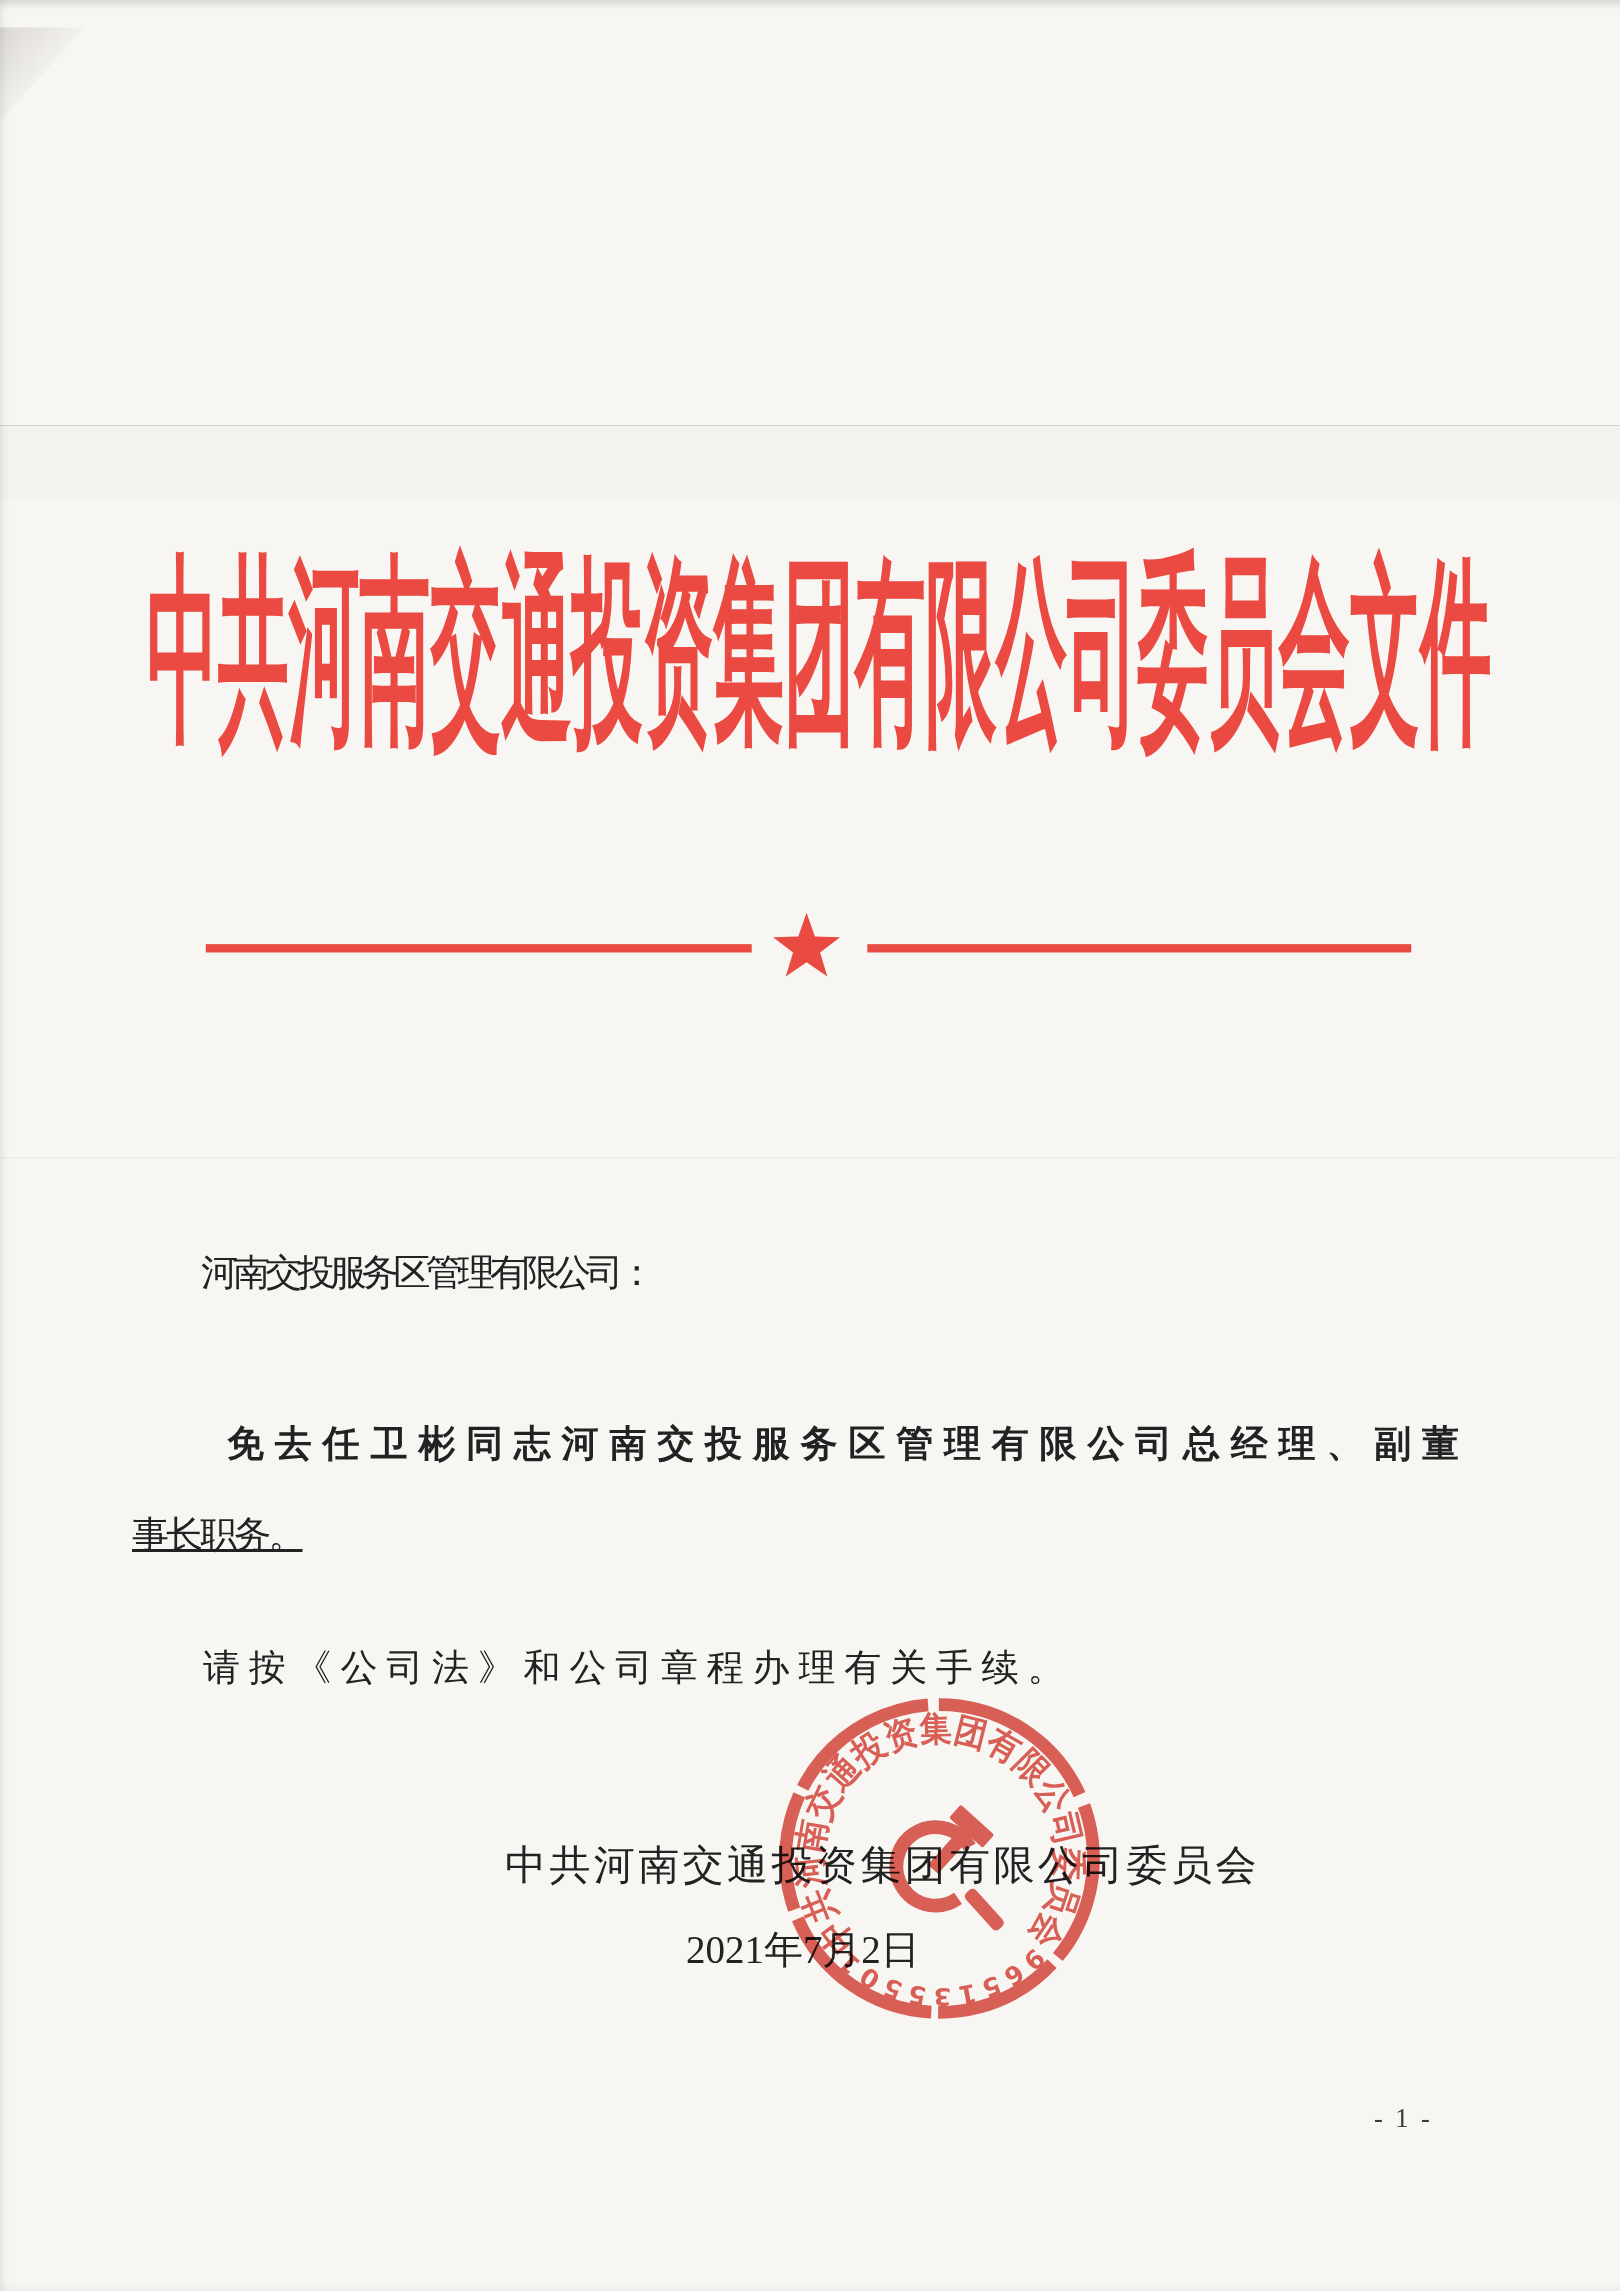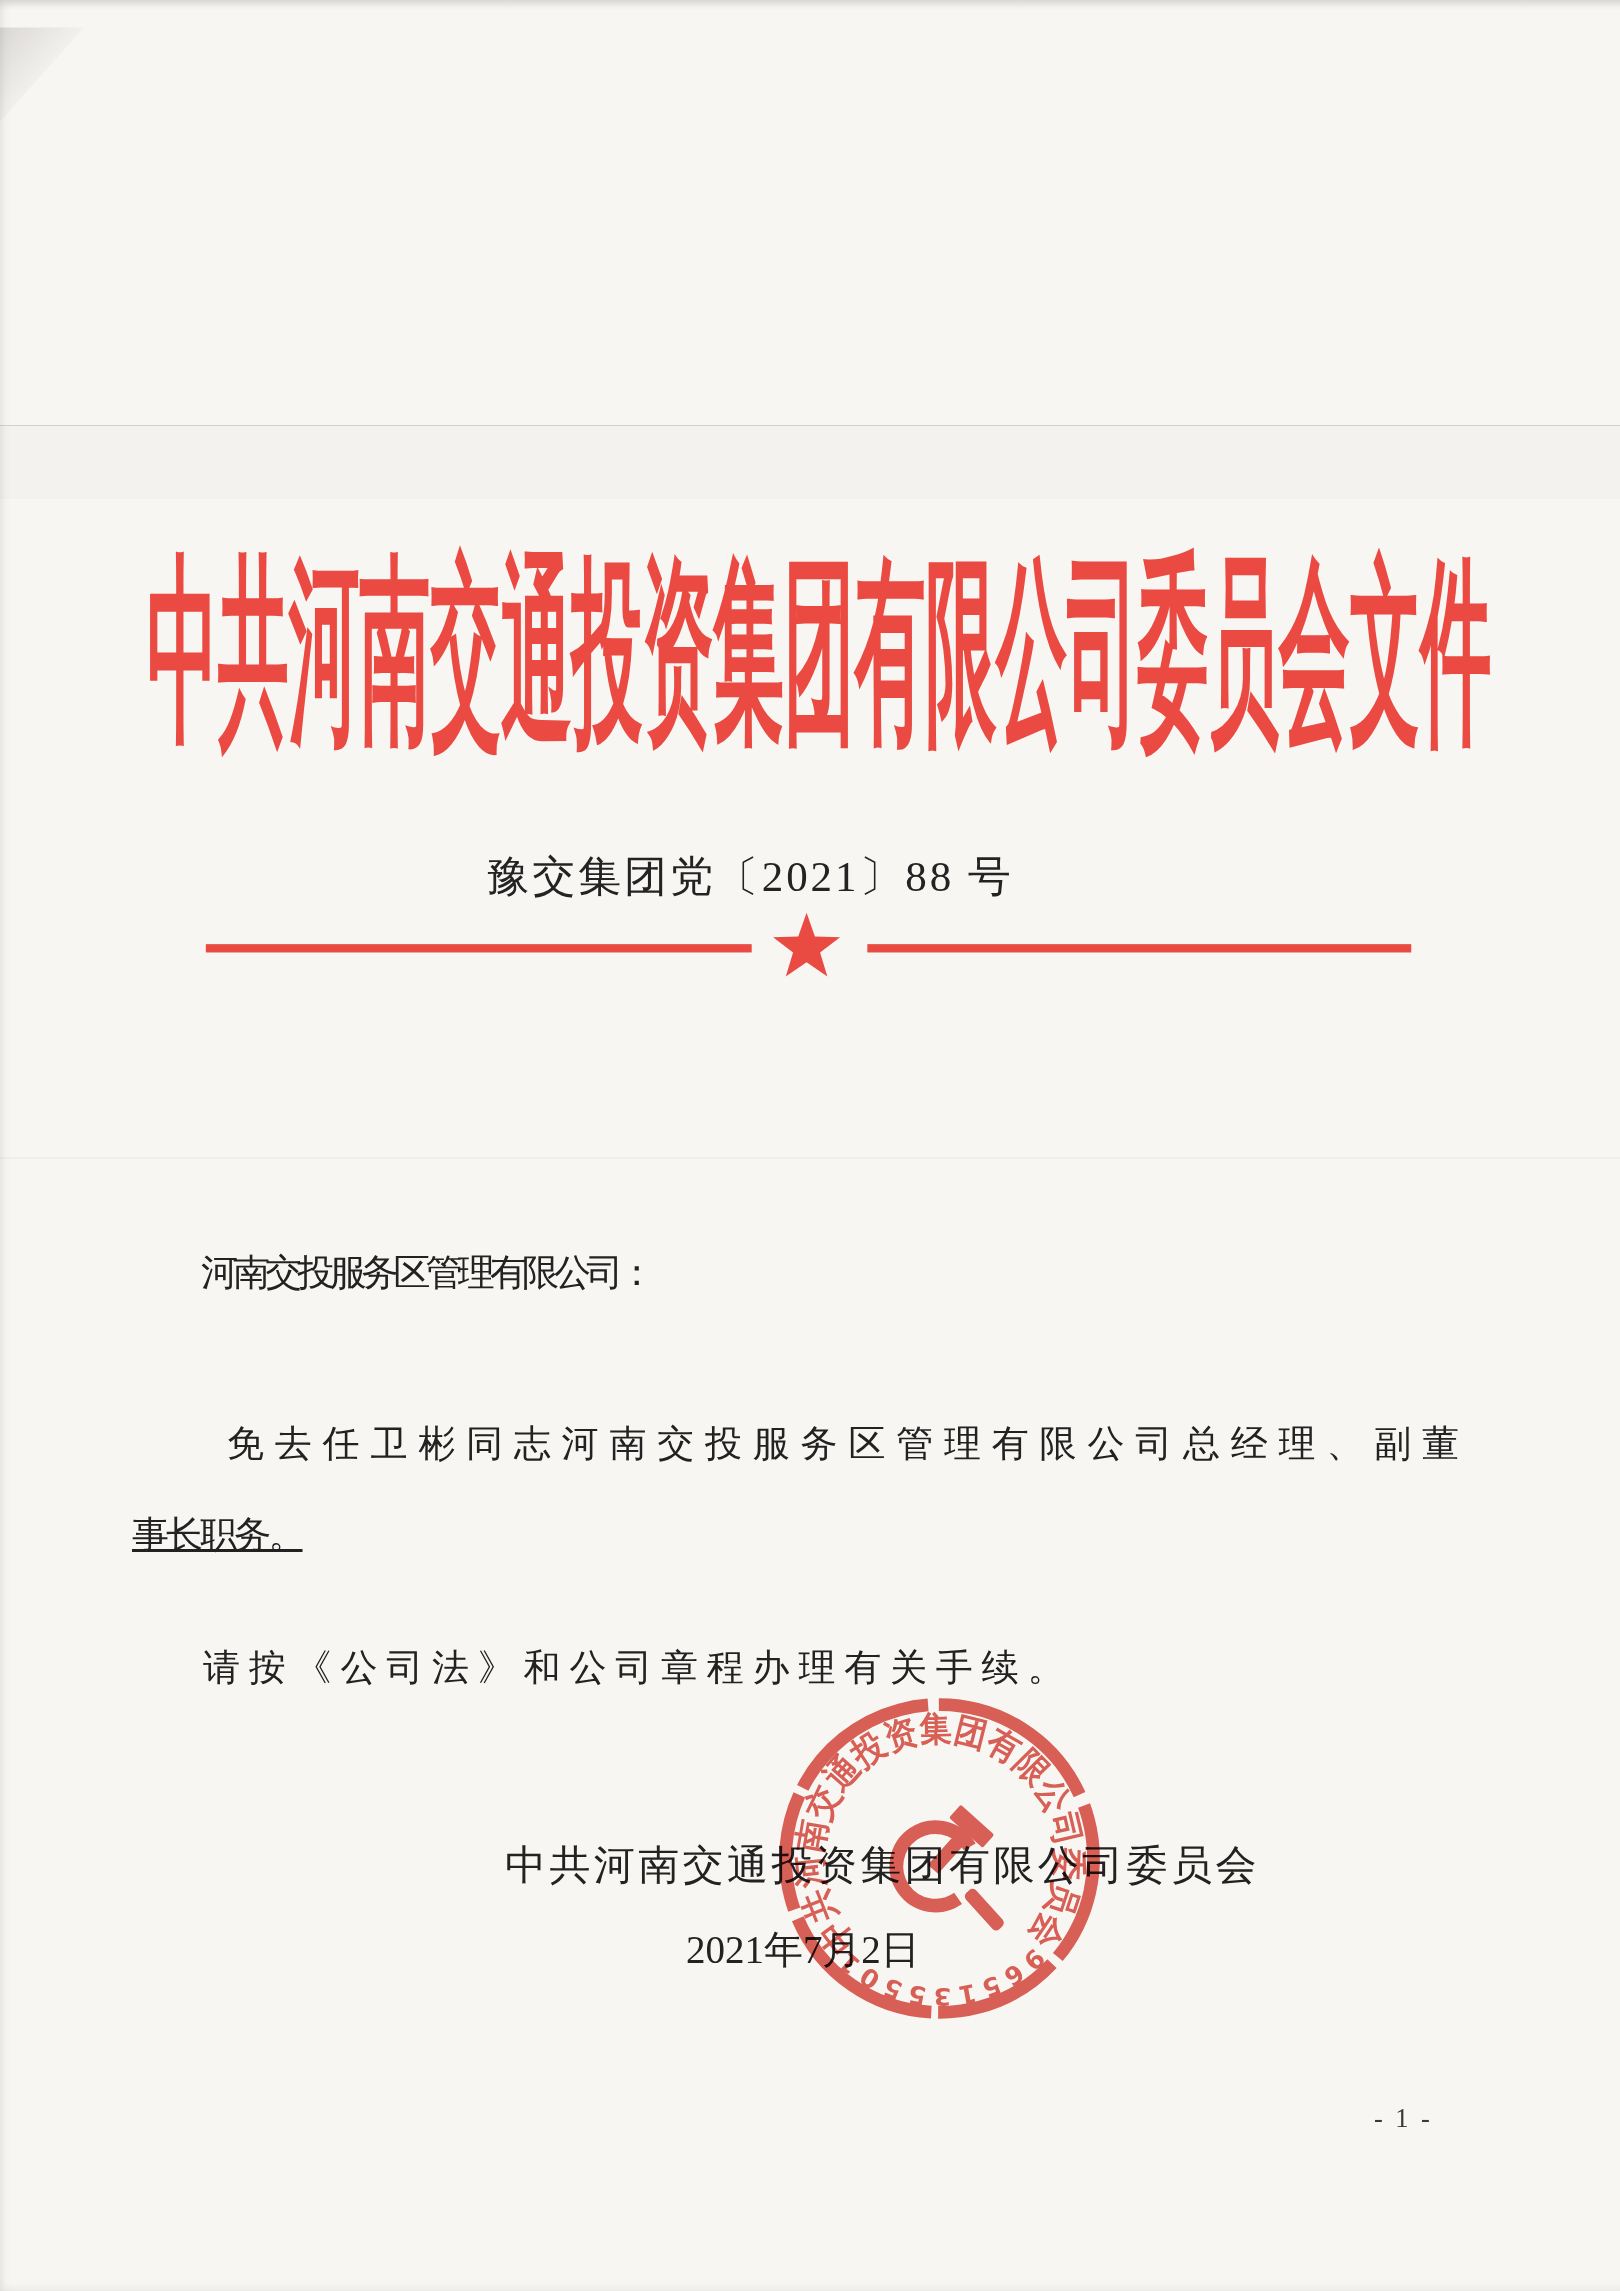--- a/index.html
+++ b/index.html
@@ -25,21 +25,21 @@
   .docnum{position:absolute;left:750px;top:855px;transform:translateX(-50%);
     font-size:43px;color:#232323;letter-spacing:2.9px;white-space:nowrap;line-height:1;}
   .divider-svg{position:absolute;left:0;top:902px;}
 
   .doc-title{position:absolute;left:370px;top:1084px;font-size:59px;font-weight:bold;
     color:#1c1c1c;letter-spacing:4.9px;white-space:nowrap;line-height:1;}
 
   .b-line{position:absolute;font-size:37px;color:#222;white-space:nowrap;line-height:1;}
   .l1{left:169px;top:1254px;letter-spacing:-4.9px;margin-left:32px;}
   .l2{left:238px;top:1335px;letter-spacing:8.8px;}
-  .l3{left:227px;top:1425px;letter-spacing:10.8px;}
+  .l3{left:227px;top:1425px;letter-spacing:10.8px;font-weight:bold;}
   .l4{left:132px;top:1516px;letter-spacing:-2.9px;text-decoration:underline;}
   .l5{left:203px;top:1607px;letter-spacing:8.8px;margin-top:42px;}
 
   .sig-org{position:absolute;left:505px;top:1845px;font-size:41px;color:#222;
     letter-spacing:3.4px;white-space:nowrap;line-height:1;}
   .sig-date{position:absolute;left:686px;top:1930px;font-size:39px;color:#222;
     word-spacing:-9.8px;white-space:nowrap;line-height:1;}
 
   .seal-svg{position:absolute;left:763px;top:1682px;mix-blend-mode:multiply;opacity:0.93;}
 
@@ -53,21 +53,20 @@
 
   <div class="scan-strip-top"></div>
   <div class="fold-shadow"></div>
   <div class="scan-band"></div>
   <div class="scan-band2"></div>
 
   <svg class="banner-svg" width="1620" height="240" viewBox="0 0 1653 245">
     <text x="836" y="196" text-anchor="middle" textLength="1372" lengthAdjust="spacingAndGlyphs" font-size="206" font-weight="bold" font-family="Liberation Serif, DejaVu Serif, serif" fill="#ea4a41">中共河南交通投资集团有限公司委员会文件</text>
   </svg>
 
-  <div class="docnum">豫交集团党〔2021〕88 号</div>
 
   <svg class="divider-svg" width="1620" height="98" viewBox="0 0 1653 100">
     <rect x="210" y="43" width="557" height="8.5" fill="#e94b42"></rect>
     <rect x="885" y="43" width="555" height="8.5" fill="#e94b42"></rect>
     <polygon transform="translate(823,47)" points="0,-36 8.5,-11.7 34.2,-11.1 13.8,4.5 21.2,29.1 0,14.5 -21.2,29.1 -13.8,4.5 -34.2,-11.1 -8.5,-11.7" fill="#e94b42"></polygon>
   </svg>
 
 
   <div class="b-line l1">河南交投服务区管理有限公司：</div>
   <div class="b-line l3">免去任卫彬同志河南交投服务区管理有限公司总经理、副董</div>

